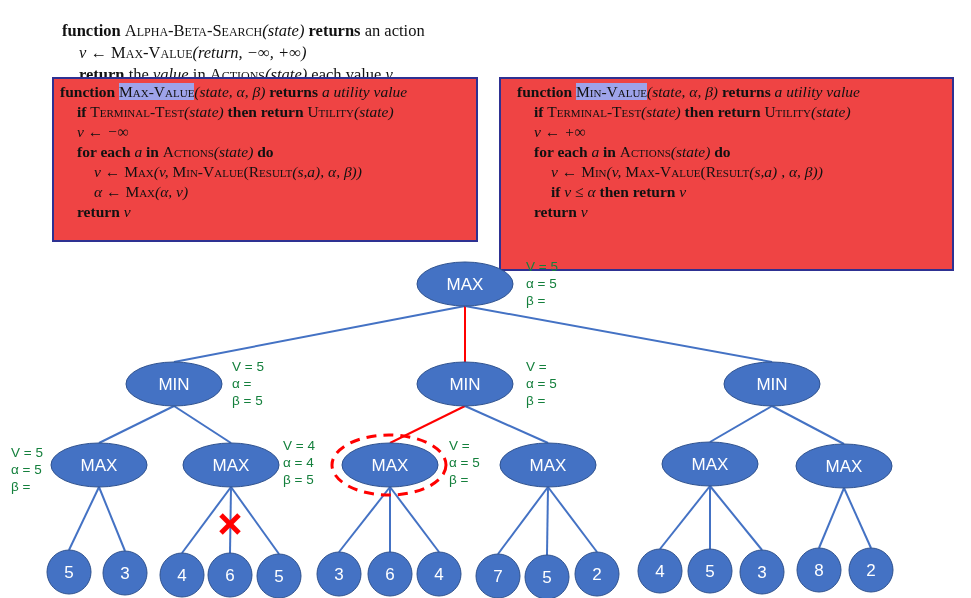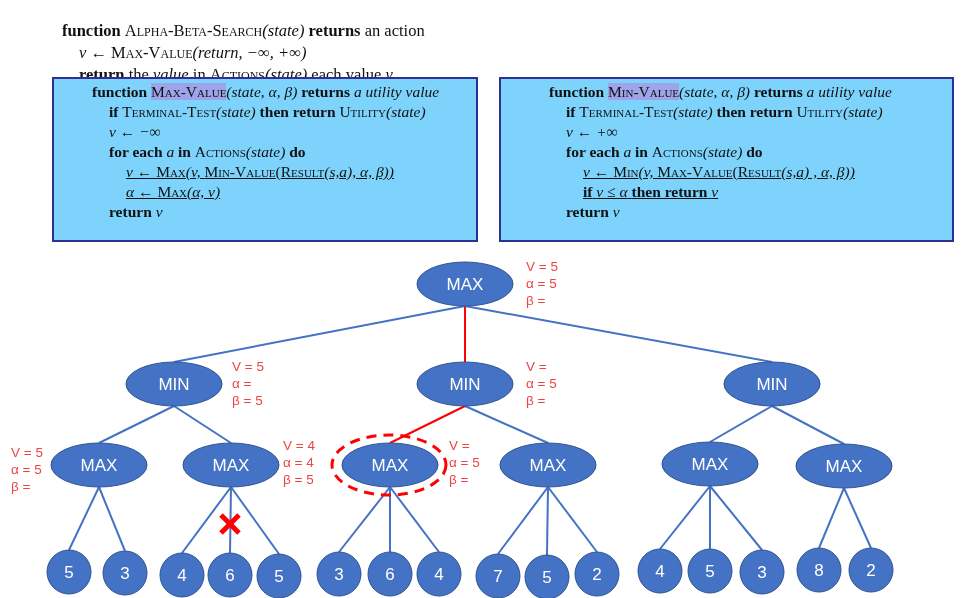--- a/index.html
+++ b/index.html
@@ -4,30 +4,30 @@
 <style>
   html, body { margin:0; padding:0; background:#ffffff; }
   body { width:971px; height:598px; position:relative; overflow:hidden; font-family:"Liberation Serif", serif; color:#111; }
   .pseudo { position:absolute; font-size:15.5px; line-height:20px; white-space:nowrap; }
   .pseudo .ln { display:block; }
   .kw { font-weight:bold; }
   .it { font-style:italic; }
   .sc { font-variant:small-caps; }
   .hl { background:#9ea3ea; }
   #top-algo { left:62px; top:20px; font-size:16.5px; line-height:22px; }
-  .box { position:absolute; border:2.5px solid #2e3192; box-sizing:border-box; background:#7dd3fc;padding-left:32px; }
+  .box { position:absolute; border:2.5px solid #2e3192; box-sizing:border-box; background:#ef4444; }
   #box-max { left:52px; top:77px; width:426px; height:165px; }
-  #box-min { left:499px; top:77px; width:455px; height:165px; }
+  #box-min { left:499px; top:77px; width:455px; height:194px; }
   .box .pseudo { position:static; padding:3px 0 0 6px; }
   .ind1 { padding-left:17px; }
-  .ind2 { padding-left:34px;text-decoration:underline; }
+  .ind2 { padding-left:34px; }
   svg#tree { position:absolute; left:0; top:0; }
   .node-label { font-family:"Liberation Sans", sans-serif; fill:#ffffff; font-size:17px; }
   .leaf-label { font-family:"Liberation Sans", sans-serif; fill:#ffffff; font-size:17px; }
-  .ann { position:absolute; font-family:"Liberation Sans", sans-serif; font-size:13.5px; line-height:17px; color:#ef4444; white-space:pre; }
+  .ann { position:absolute; font-family:"Liberation Sans", sans-serif; font-size:13.5px; line-height:17px; color:#15803d; white-space:pre; }
   .ann span { display:block; }
 </style>
 </head>
 <body>
 
 <div class="pseudo" id="top-algo">
   <span class="ln">
     <span class="kw">function</span>
     <span class="sc">Alpha-Beta-Search</span><span class="it">(state)</span>
     <span class="kw">returns</span>

